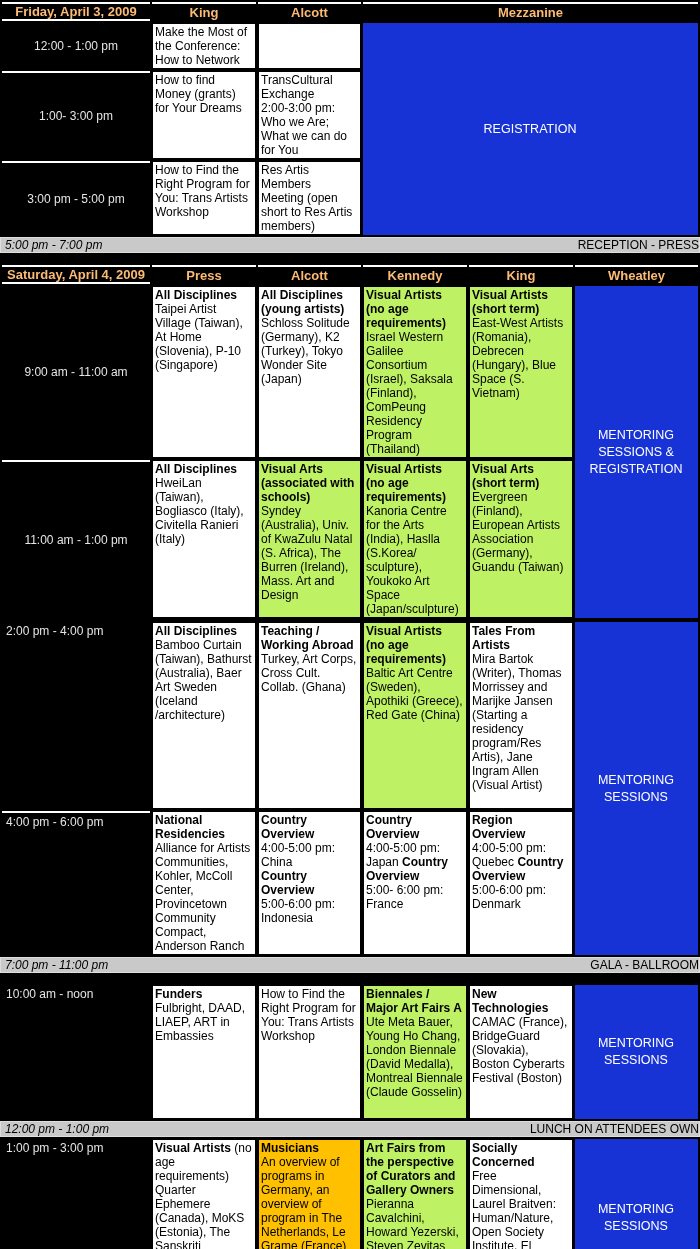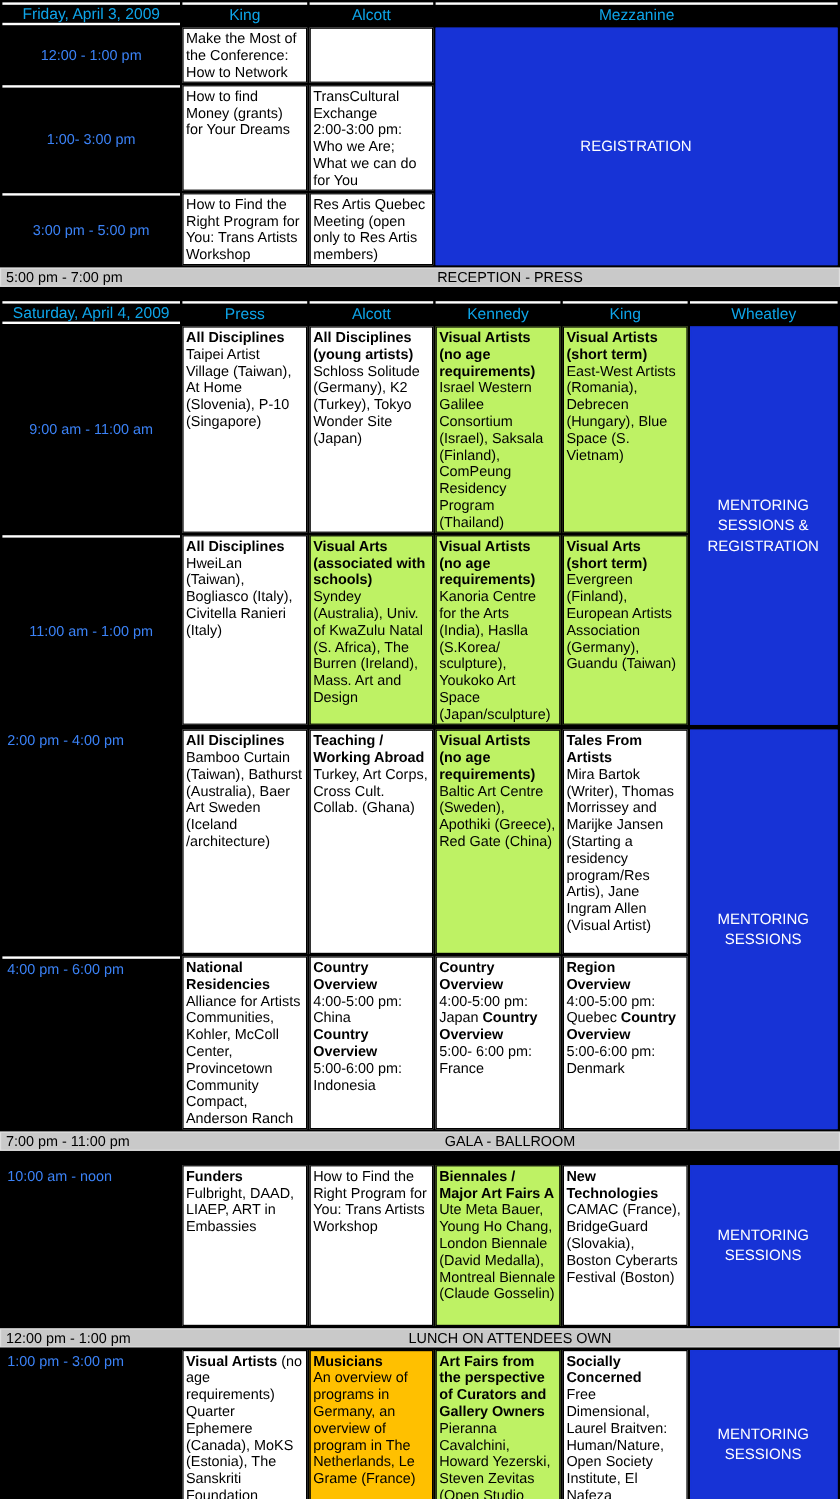--- a/index.html
+++ b/index.html
@@ -5,46 +5,46 @@
   html,body{margin:0;padding:0;}
   body{
     width:700px;min-height:1249px;background:#000;
     font-family:"Liberation Sans",sans-serif;color:#000;
   }
   table.sched{
     border-collapse:separate;border-spacing:2px;
     width:700px;table-layout:fixed;background:#000;
   }
   table.sched th{
-    background:#000;color:#0ea5e9;font-weight:normal;font-size:13px;
+    background:#000;color:#fdba74;font-weight:bold;font-size:13px;
     padding:0;border-top:2px solid #fff;height:13px;vertical-align:middle;text-align:center;
   }
   table.sched th.date{border-bottom:2px solid #fff;}
   td.time{
-    background:#000;color:#3b82f6;font-size:12px;padding:0;
+    background:#000;color:#e5e5e5;font-size:12px;padding:0;
   }
   td.time.tline{border-top:2px solid #fff;margin-top:48px;}
   td.time.t-center{text-align:center;vertical-align:middle;}
   td.time.t-top{text-align:left;vertical-align:top;padding:2px 0 0 4px;}
   td.cell{
     background:#fff;border:1px solid #000;vertical-align:top;
     padding:1px 3px 1px 2px;font-size:12px;line-height:14px;
   }
   td.cell.bg-yellow{background:#bef264;}
   td.cell.bg-gold{background:#ffc000;}
   td.cell.bg-blue{
     background:#1733d6;color:#ffffff;text-align:center;vertical-align:middle;
     font-size:12.5px;line-height:17px;border-color:#1733d6;
   }
   .bar{
     height:16px;background:#c9c9c9;border:1px solid #dedede;
     display:flex;align-items:center;font-size:12px;color:#000;box-sizing:border-box;
   }
-  .bar-time{width:146px;padding-left:4px;flex:none;}
-  .bar-title{flex:1;text-align:center;}
+  .bar-time{width:146px;padding-left:4px;flex:none;font-style:italic;}
+  .bar-title{flex:1;text-align:right;}
   .gap{height:10px;}
 </style>
 </head>
 <body>
 
 <div id="schedule-root">
     <table class="sched">
       <colgroup>
         <col style="width: 148px;">
         <col style="width: 104px;">
@@ -65,21 +65,21 @@
           <td class="cell bg-blue" rowspan="3">REGISTRATION</td>
         </tr>
         <tr style="height: 72px;">
           <td class="time t-center tline">1:00- 3:00 pm</td>
           <td class="cell bg-white"><span>How to find Money (grants) for Your Dreams</span></td>
           <td class="cell bg-white"><span>TransCultural Exchange</span><br><span>2:00-3:00 pm:</span><br><span>Who we Are; What we can do for You</span></td>
         </tr>
         <tr style="height: 54px;">
           <td class="time t-center tline">3:00 pm - 5:00 pm</td>
           <td class="cell bg-white"><span>How to Find the Right Program for You: Trans Artists Workshop</span></td>
-          <td class="cell bg-white"><span>Res Artis Quebec Meeting (open only to Res Artis members)</span></td>
+          <td class="cell bg-white"><span>Res Artis Members Meeting (open short to Res Artis members)</span></td>
         </tr>
       </tbody>
     </table>
     <div class="bar">
       <span class="bar-time">5:00 pm - 7:00 pm</span>
       <span class="bar-title">RECEPTION - PRESS</span>
     </div>
     <div class="gap"></div>
     <table class="sched">
       <colgroup>

